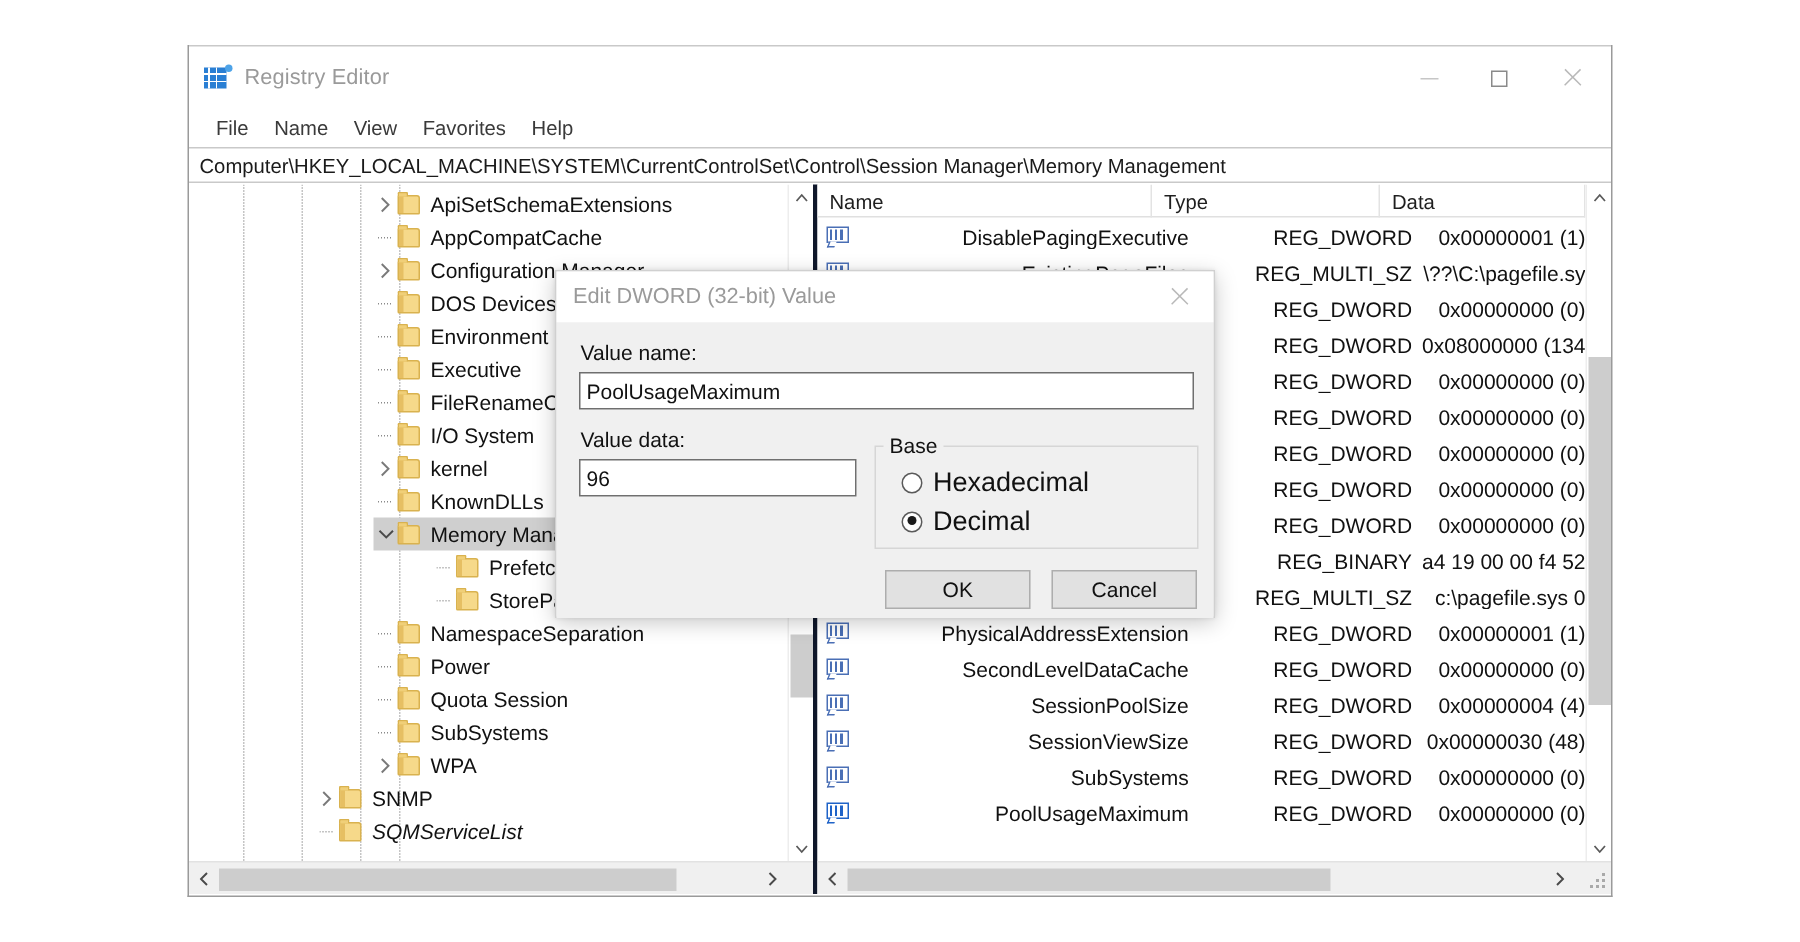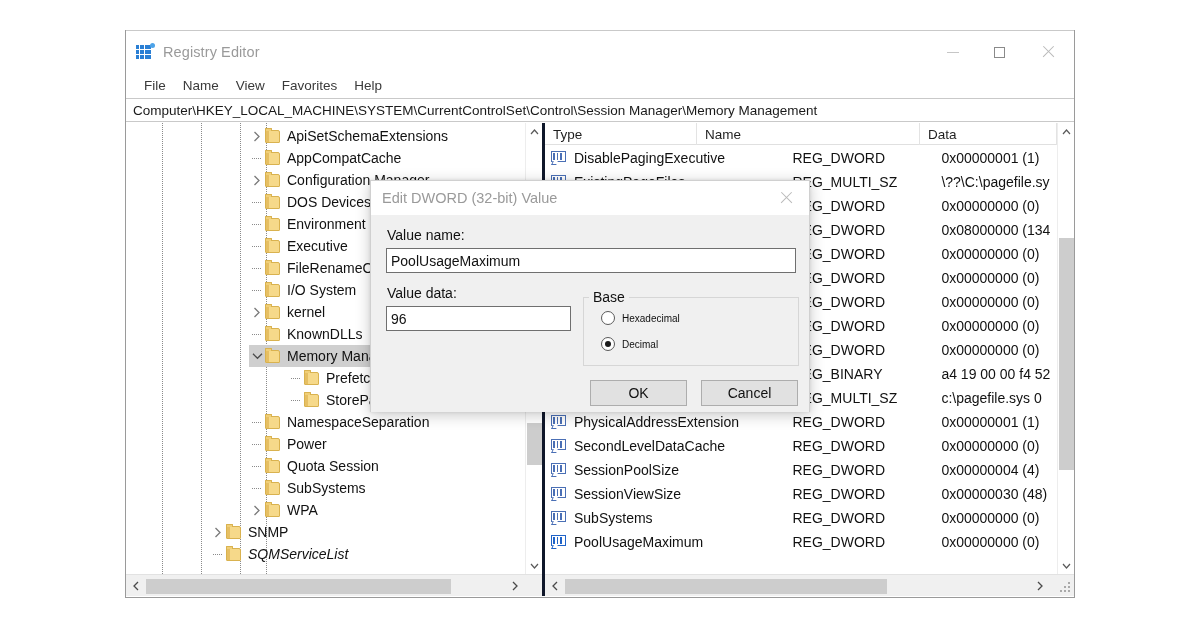--- a/index.html
+++ b/index.html
@@ -19,20 +19,21 @@
 
   
   #regwin {
     position: absolute;
     left: 125px; top: 30px;
     width: 950px; height: 568px;
     background: #ffffff;
     border: 1px solid #9a9a9a;
     border-top: none;
     box-shadow: 0 0 0 0 rgba(0,0,0,0);
+    text-align: right;
   }
 
   
   .titlebar {
     position: relative;
     height: 42px;
     background: #ffffff;
     border-top: 1px solid #c9c9c9;
     display: flex;
     align-items: center;
@@ -366,21 +367,21 @@
   .grouplabel {
     position: absolute;
     background: #f0f0f0;
     padding: 0 4px;
     font-size: 14px;
     color: #111111;
   }
   .radio-row {
     position: absolute;
     display: flex; align-items: center;
-    font-size: 10px;
+    font-size: 18px;
     color: #111111;
   }
   .radio {
     width: 14px; height: 14px;
     border-radius: 50%;
     border: 1.4px solid #5a5a5a;
     background: #ffffff;
     margin-right: 7px;
     position: relative;
     flex: 0 0 14px;
@@ -690,22 +691,22 @@
           <div class="harrow" style="position:absolute;right:20px">
             <svg width="6" height="10" viewBox="0 0 6 10">
                 <path d="M1 1 L5 5 L1 9" stroke="#4a4a4a" stroke-width="1.3" fill="none"></path>
               </svg>
           </div>
         </div>
       </div>
 
       <div class="listpane">
         <div class="lheader" id="lheader">
+            <div class="hcell" style="width: 223px;">Name</div>
             <div class="hcell" style="width: 152px;">Type</div>
-            <div class="hcell" style="width: 223px;">Name</div>
             <div class="hcell" style="width: 137px;">Data</div>
           </div>
         <div id="listrows">
             <div class="lrow" style="top: 23px;">
               <span class="licon">
                 <span class="box"></span>
                 <span class="bits"></span>
                 <span class="tail"></span>
               </span>
               <span class="cname">DisablePagingExecutive</span>

